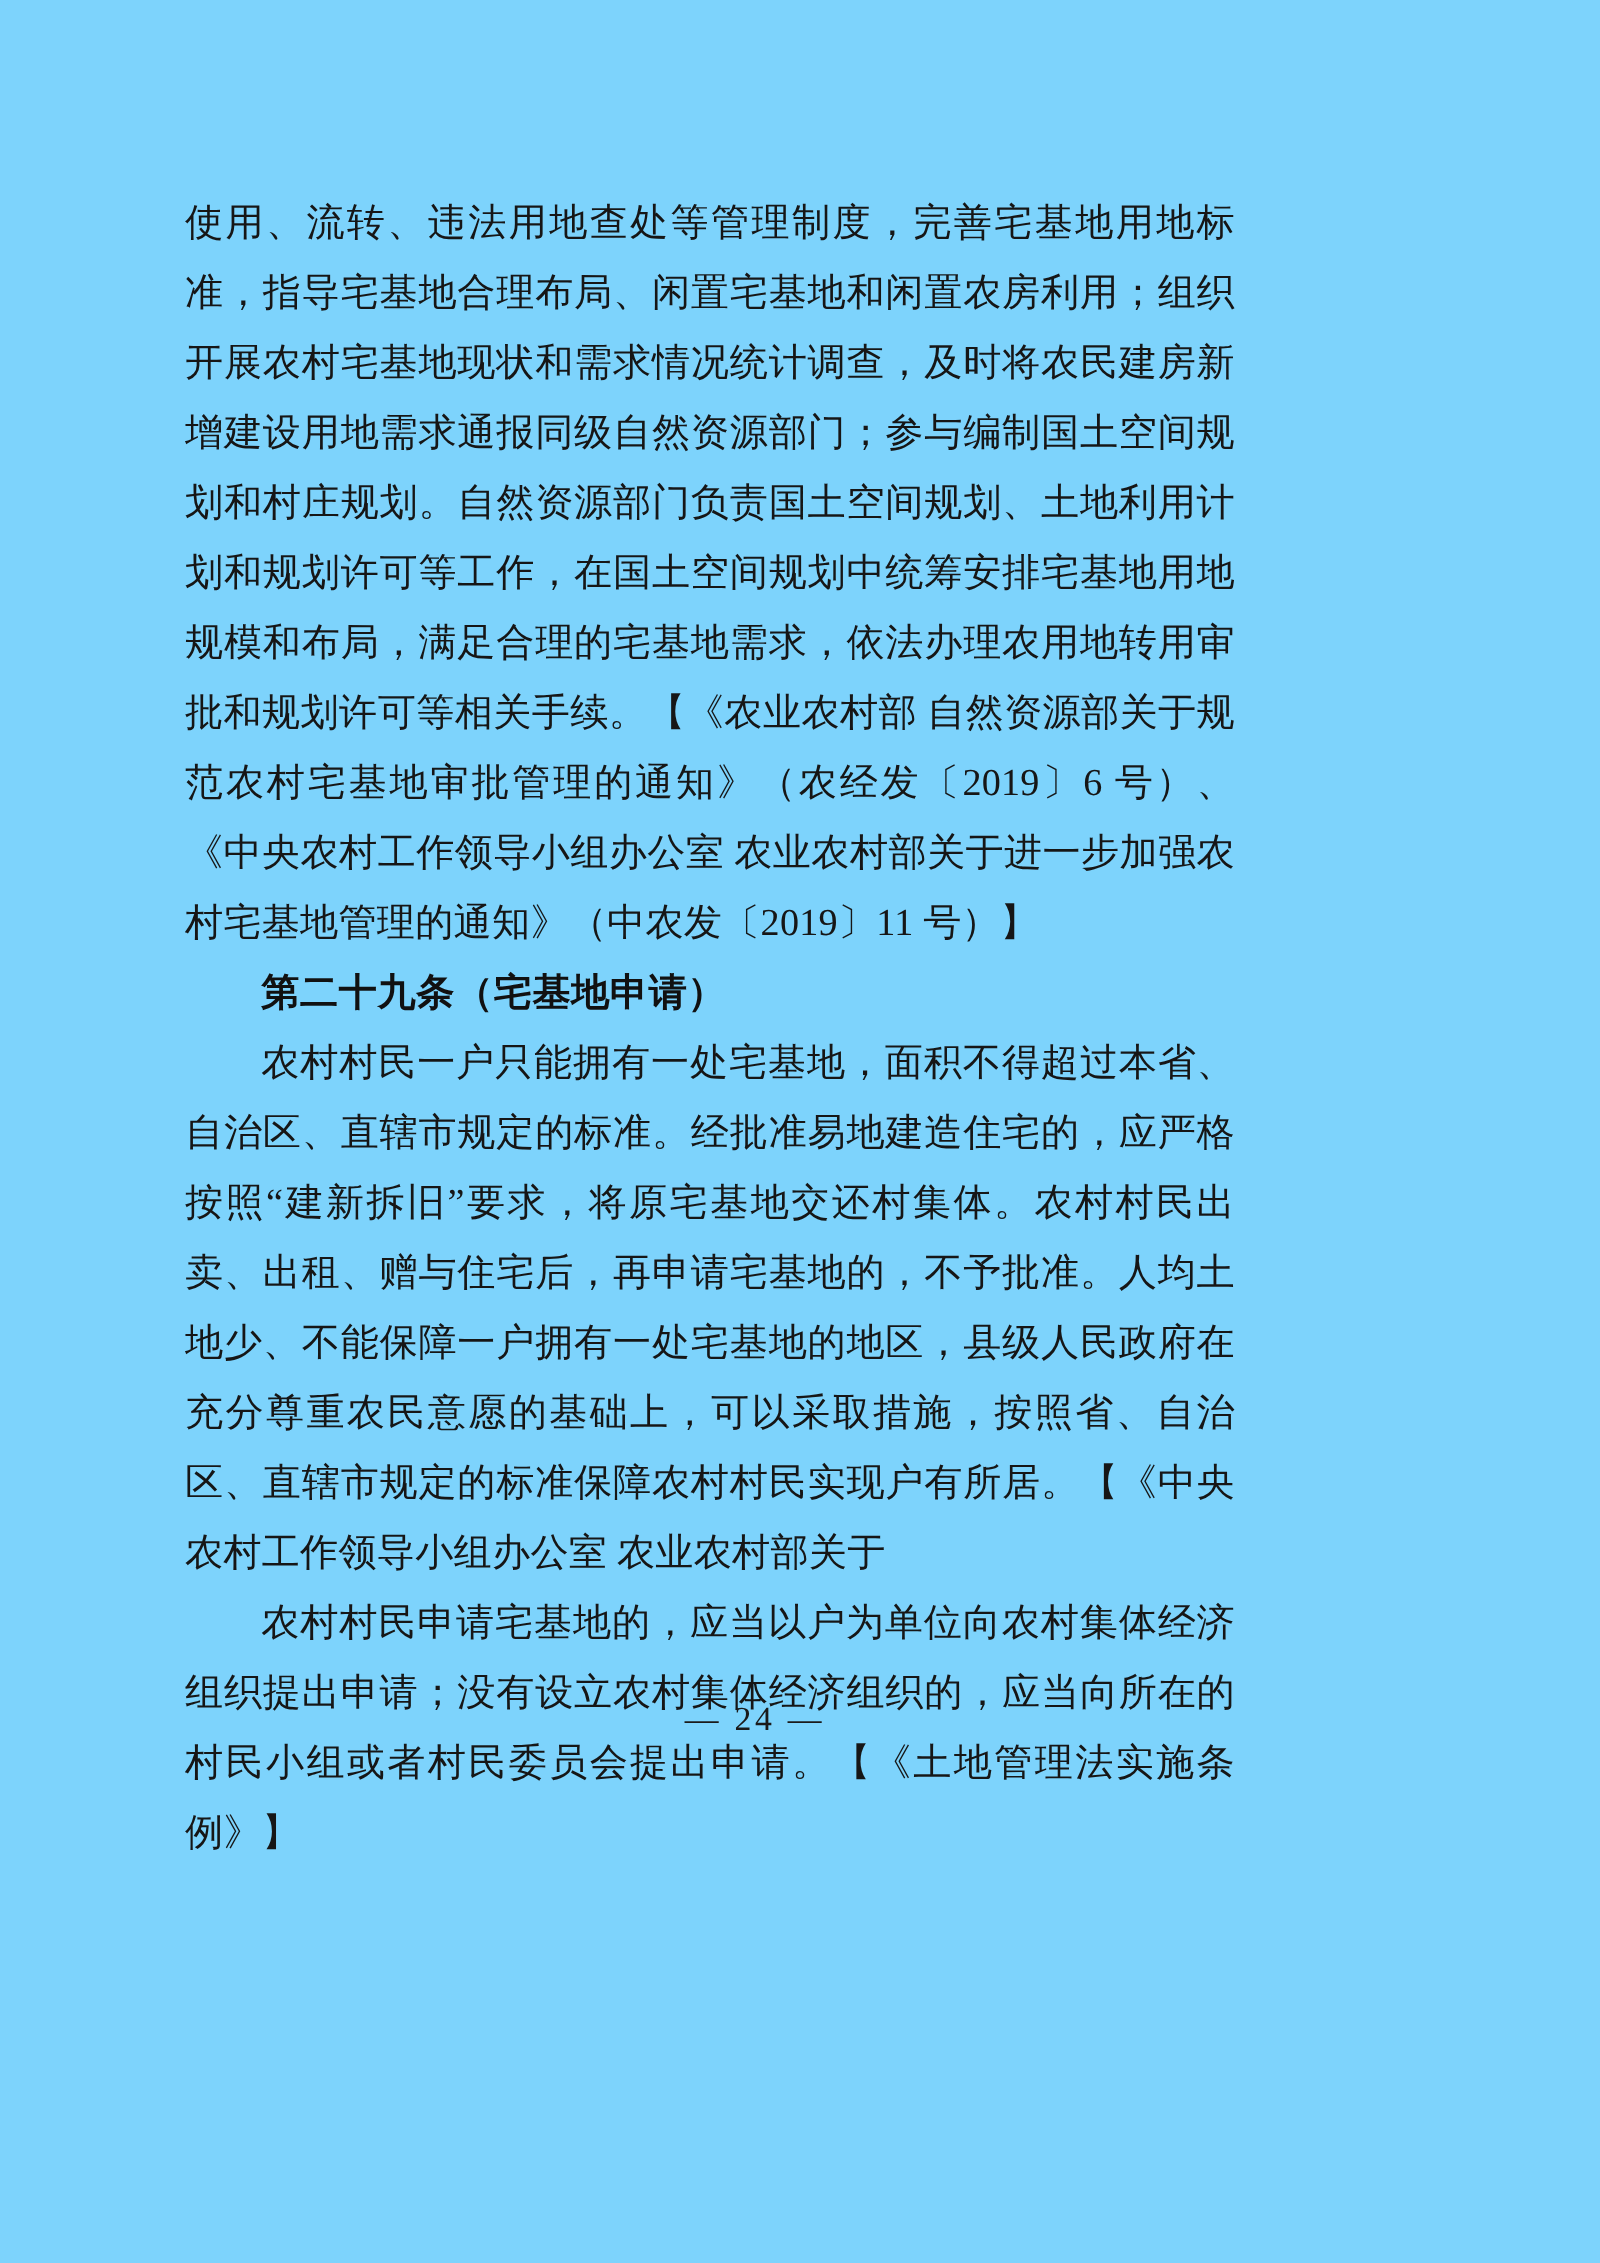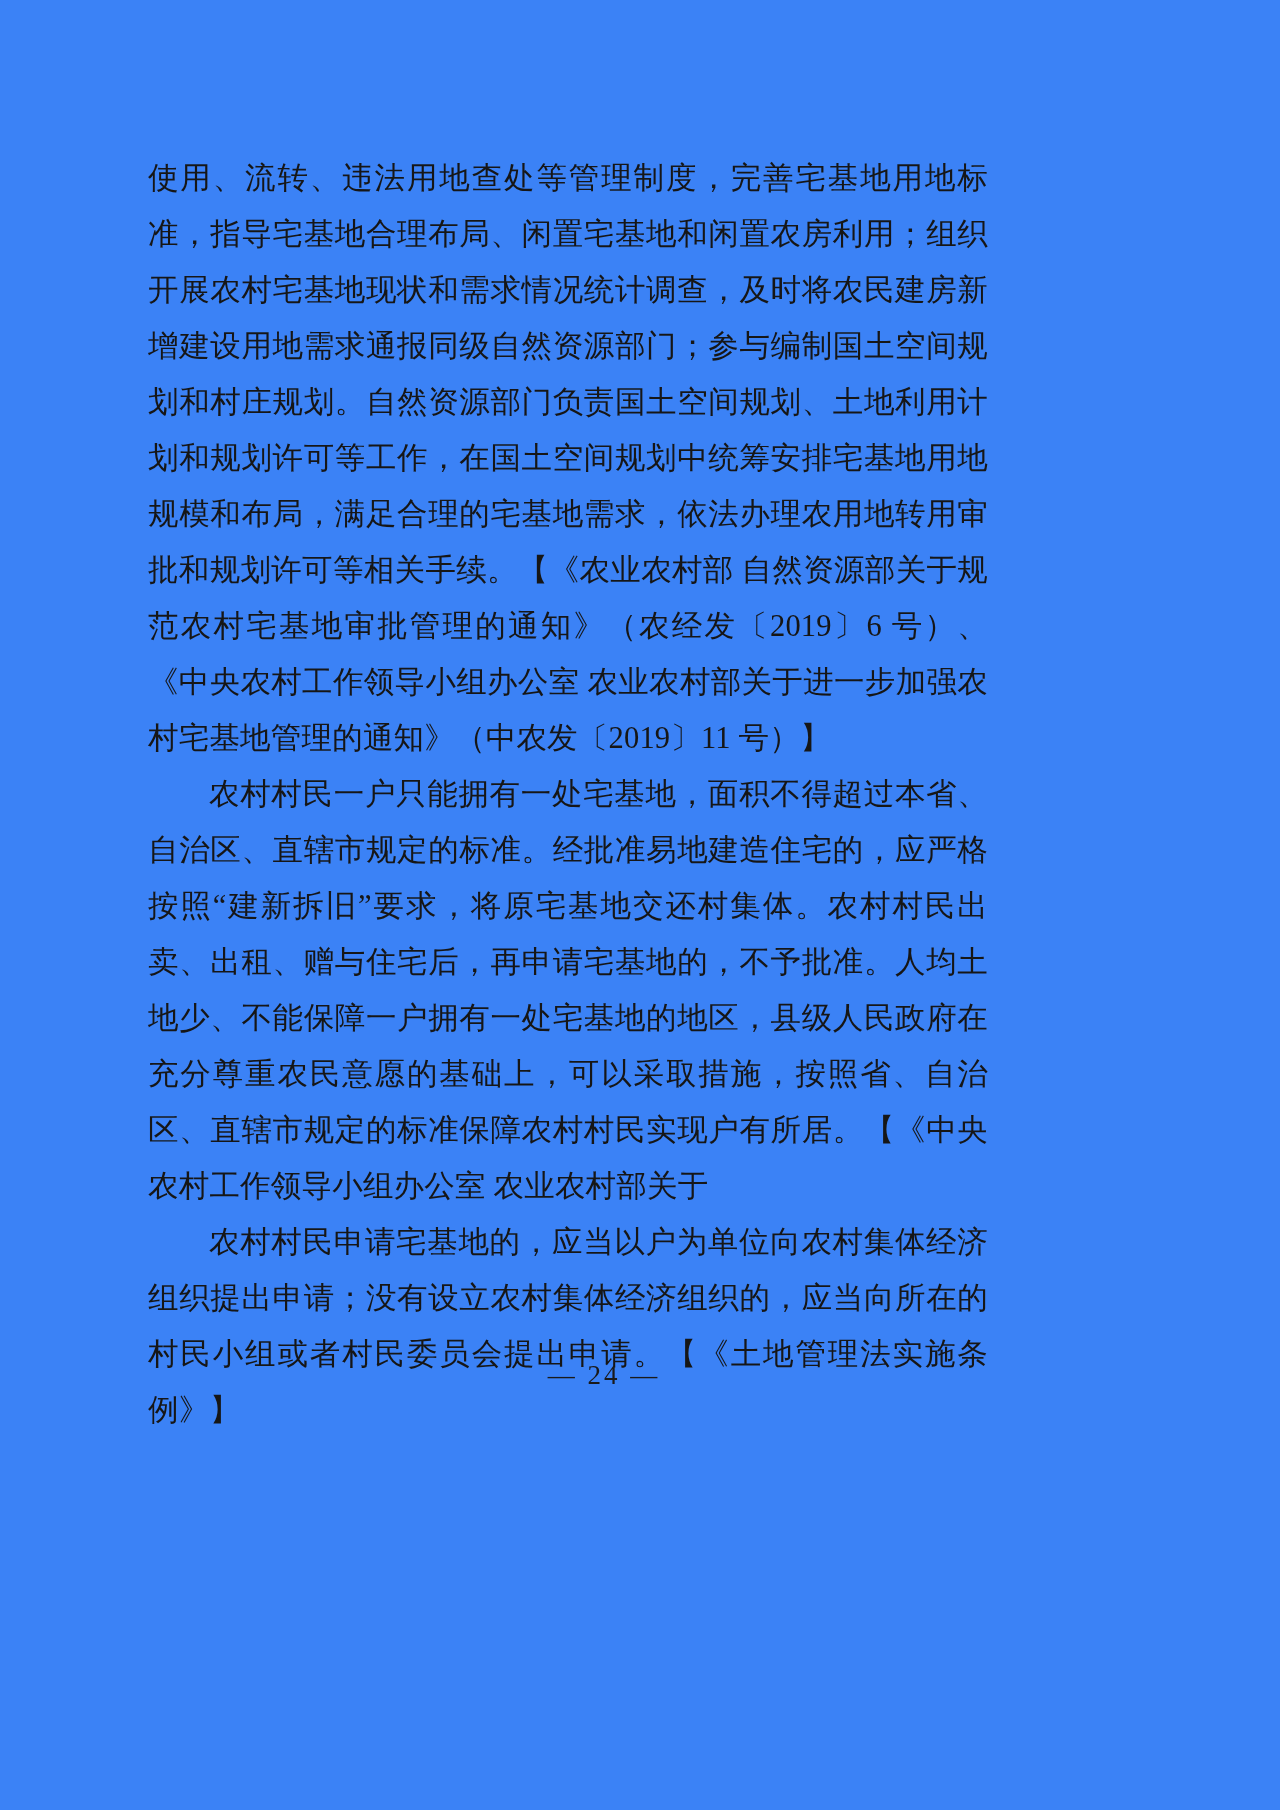--- a/index.html
+++ b/index.html
@@ -14,21 +14,21 @@
     color: #1a1a1a;
     position: relative;
     overflow: hidden;
   }
   .page {
     position: absolute;
     top: 0;
     left: 0;
     width: 1280px;
     height: 1810px;
-    background: #3b82f6;
+    background: #7dd3fc;
   }
   .content {
     position: absolute;
     top: 150px;
     left: 148px;
     width: 840px;
   }
   .para {
     font-size: 30.5px;
     line-height: 56px;
@@ -64,20 +64,21 @@
 </style>
 </head>
 <body>
 
 <div class="page">
 
   <div class="content">
 
     <p class="para">使用、流转、违法用地查处等管理制度，完善宅基地用地标准，指导宅基地合理布局、闲置宅基地和闲置农房利用；组织开展农村宅基地现状和需求情况统计调查，及时将农民建房新增建设用地需求通报同级自然资源部门；参与编制国土空间规划和村庄规划。自然资源部门负责国土空间规划、土地利用计划和规划许可等工作，在国土空间规划中统筹安排宅基地用地规模和布局，满足合理的宅基地需求，依法办理农用地转用审批和规划许可等相关手续。【《农业农村部 自然资源部关于规范农村宅基地审批管理的通知》（农经发〔2019〕6 号）、《中央农村工作领导小组办公室 农业农村部关于进一步加强农村宅基地管理的通知》（中农发〔2019〕11 号）】</p>
 
+    <h2 class="heading">第二十九条（宅基地申请）</h2>
 
     <p class="para indent">农村村民一户只能拥有一处宅基地，面积不得超过本省、自治区、直辖市规定的标准。经批准易地建造住宅的，应严格按照“建新拆旧”要求，将原宅基地交还村集体。农村村民出卖、出租、赠与住宅后，再申请宅基地的，不予批准。人均土地少、不能保障一户拥有一处宅基地的地区，县级人民政府在充分尊重农民意愿的基础上，可以采取措施，按照省、自治区、直辖市规定的标准保障农村村民实现户有所居。【《中央农村工作领导小组办公室 农业农村部关于</p>
 
     <p class="para indent">农村村民申请宅基地的，应当以户为单位向农村集体经济组织提出申请；没有设立农村集体经济组织的，应当向所在的村民小组或者村民委员会提出申请。【《土地管理法实施条例》】</p>
 
   </div>
 
   <div class="footer">
     <span>— 24 —</span>
   </div>

